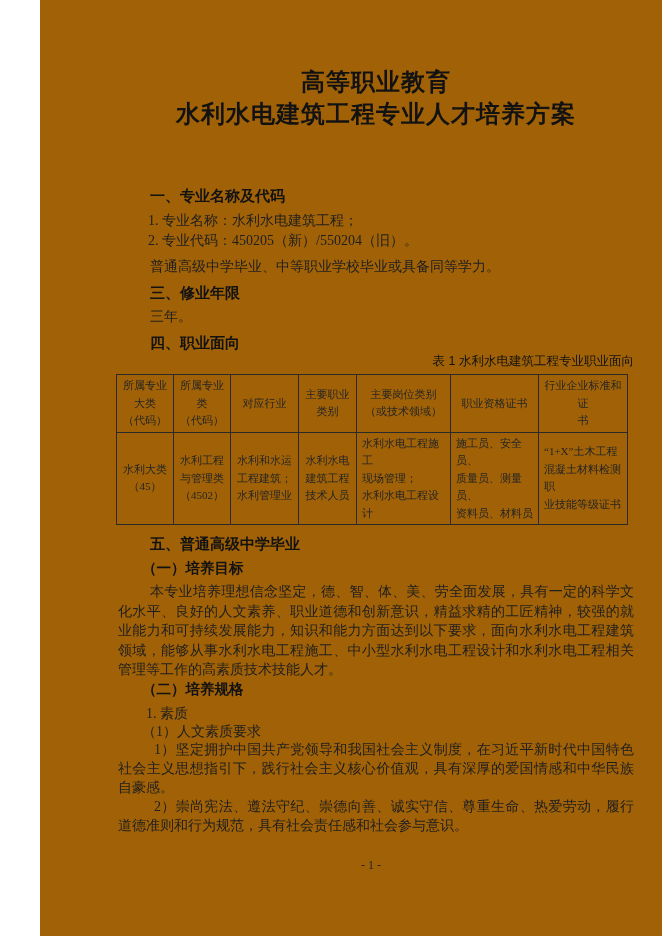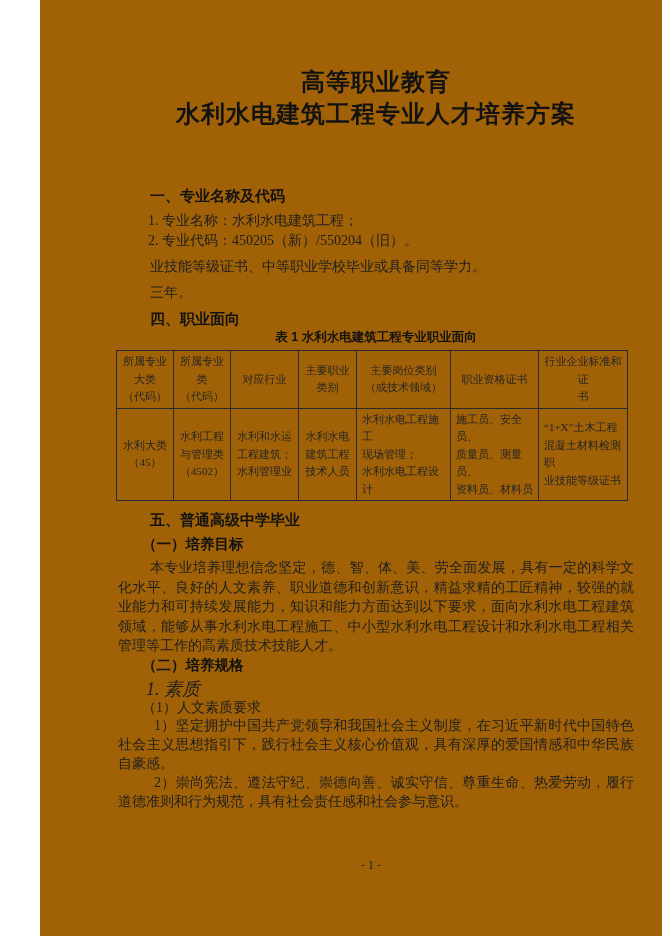--- a/index.html
+++ b/index.html
@@ -42,23 +42,23 @@
   .sec-h.s1 { margin-top:57px; }
   .sec-h.s2 { margin-top:8px; }
   .sec-h.s3 { margin-top:7px; }
   .sec-h.s4 { margin-top:7px; }
   .sec-h.s5 { margin-top:10px; }
   .num-item { font-size:14px; line-height:20px; text-indent:30px; }
   .num-item.first { margin-top:7px; }
   .body-line { font-size:14px; line-height:20px; text-indent:32px; margin-top:6px; }
   .tbl-caption {
     margin-top:3px;
-    text-align:center;
-    font-family:"Liberation Sans", sans-serif;
-    font-weight:700;
+    text-align:right;
+    font-family:"Liberation Sans", sans-serif;
+    font-weight:400;
     font-size:12.5px;
     line-height:15px;
     color:#121212;
   }
   table.career {
     margin-top:5px;
     margin-left:-2px;
     border-collapse:collapse;
     table-layout:fixed;
     width:511px;
@@ -90,24 +90,23 @@
   .sub-h.g2 { margin-top:1px; }
   .para {
     font-size:14px;
     line-height:19.6px;
     text-indent:32px;
     text-align:justify;
     margin-top:5px;
   }
   .intro-line { font-size:14px; line-height:19px; text-indent:32px; margin-top:5px; }
   .quality-label {
-    font-size:18px;
+    font-size:14px;
     line-height:17px;
     text-indent:28px;
-    font-style:italic;
     margin-top:7px;
   }
   .plain-h { font-size:14px; line-height:17px; text-indent:24px; margin-top:1px; }
   .point {
     font-size:14px;
     line-height:19px;
     text-indent:36px;
     text-align:justify;
   }
   .page-num {
@@ -127,22 +126,23 @@
 
     <div class="doc-title">
       <div>高等职业教育</div>
       <div>水利水电建筑工程专业人才培养方案</div>
     </div>
 
     <div class="sec-h s1">一、专业名称及代码</div>
     <div class="num-item first">1. 专业名称：水利水电建筑工程；</div>
     <div class="num-item">2. 专业代码：450205（新）/550204（旧）。</div>
 
-    <div class="body-line">业技能等级证书、中等职业学校毕业或具备同等学力。</div>
-
+    <div class="body-line">普通高级中学毕业、中等职业学校毕业或具备同等学力。</div>
+
+    <div class="sec-h s3">三、修业年限</div>
     <div class="body-line">三年。</div>
 
     <div class="sec-h s4">四、职业面向</div>
 
     <div class="tbl-caption">表 1  水利水电建筑工程专业职业面向</div>
 
     <table class="career">
       <colgroup>
         <col style="width:57px">
           <col style="width:57px">

